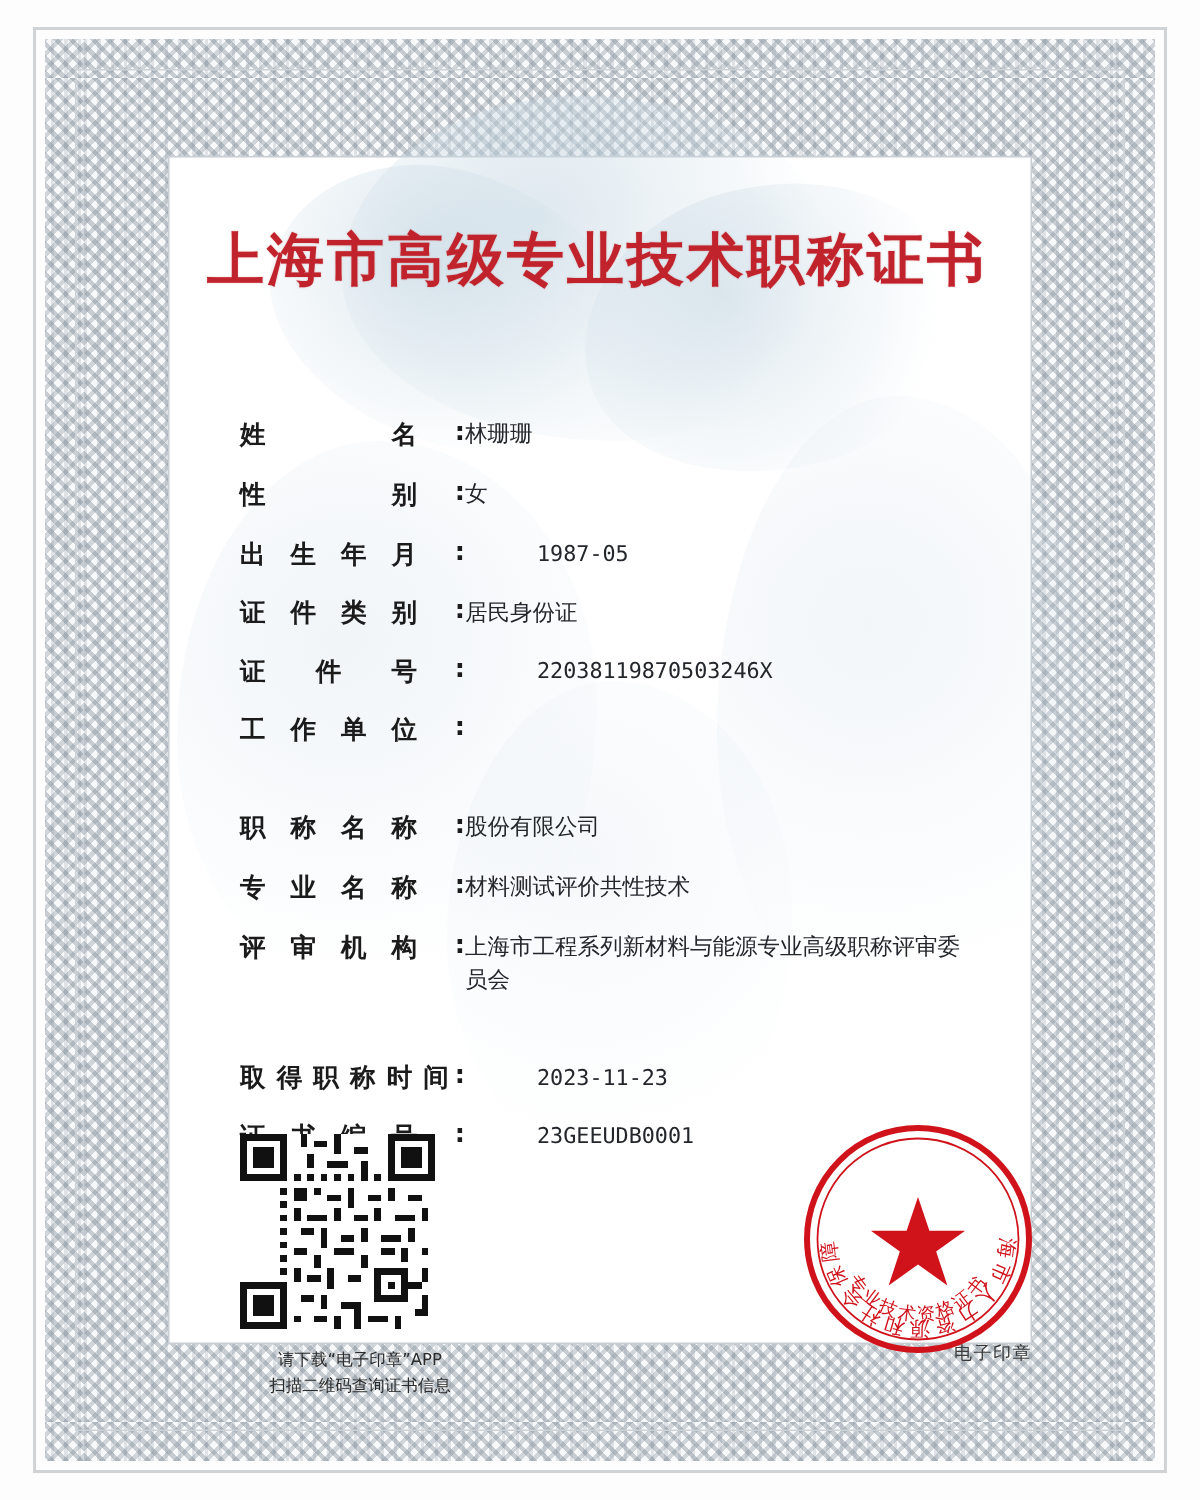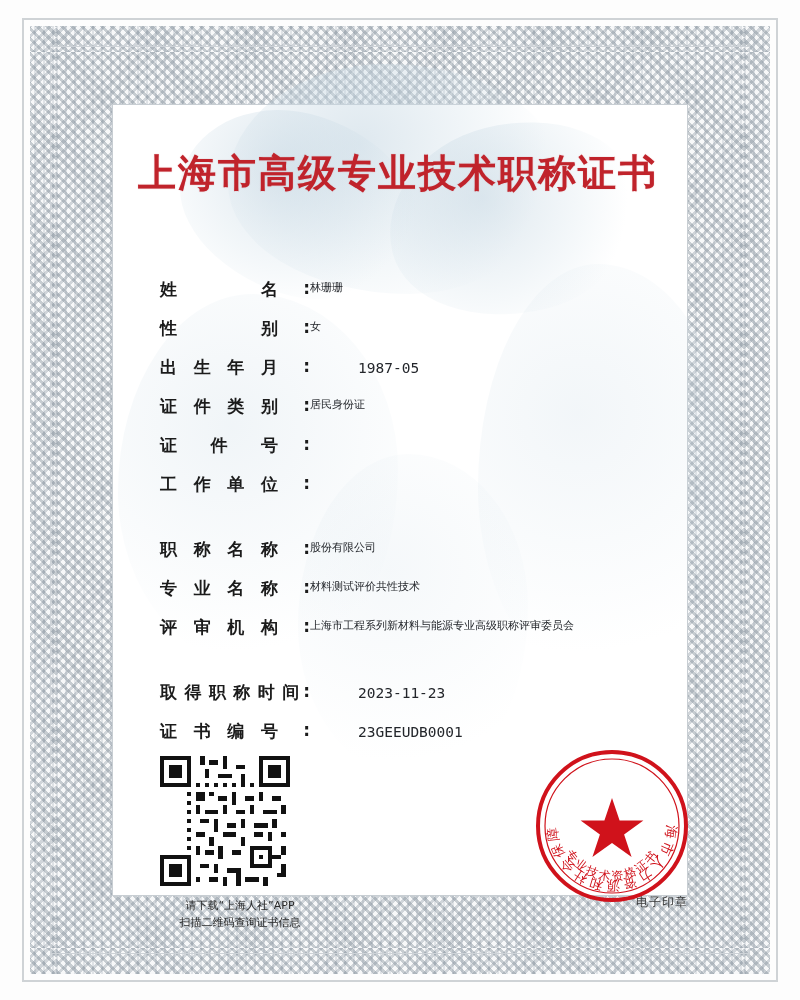--- a/index.html
+++ b/index.html
@@ -139,22 +139,22 @@
     justify-content: space-between;
   }
   .field-label .colon { margin-left: 4px; }
   .label-spread {
     display: inline-flex;
     width: 118px;
     justify-content: space-between;
   }
   .field-value {
     color: #23262b;
-    font-family: Liberation Serif, serif;
-    font-size: 11px;
+    font-family: Liberation Mono, monospace;
+    font-size: 15px;
     line-height: 1.45;
     padding-top: 2px;
   }
   .field-value.mono {
     font-family: "DejaVu Sans Mono", monospace;
     font-size: 14.5px;
     margin-left: 48px;
   }
 
   .group-gap { height: 26px; }
@@ -277,20 +277,21 @@
 
       <div class="field-row">
         <div class="field-label">
           <span class="label-spread">
               <span>证</span>
               <span>件</span>
               <span>号</span>
             </span>
             <span class="colon">:</span>
         </div>
+        <div class="field-value mono">22038119870503246X</div>
       </div>
 
       <div class="field-row">
         <div class="field-label">
           <span class="label-spread">
               <span>工</span>
               <span>作</span>
               <span>单</span>
               <span>位</span>
             </span>
@@ -463,21 +464,21 @@
             <rect x="17" y="26" width="1" height="3"></rect>
           <rect x="19" y="27" width="3" height="1"></rect>
             <rect x="23" y="27" width="1" height="2"></rect>
           <rect x="26" y="26" width="2" height="1"></rect>
             <rect x="27" y="24" width="1" height="2"></rect>
           <rect x="20" y="27" width="1" height="1"></rect>
             <rect x="25" y="22" width="2" height="1"></rect>
         </g>
       </svg>
       <div class="qr-caption">
-        <div>请下载“上海人社”APP</div>
+        <div>请下载“电子印章”APP</div>
         <div>扫描二维码查询证书信息</div>
       </div>
     </div>
 
     <svg class="seal" viewBox="0 0 160 160">
       <circle cx="80" cy="80" r="74" fill="none" stroke="#d0121b" stroke-width="4"></circle>
       <circle cx="80" cy="80" r="67" fill="none" stroke="#d0121b" stroke-width="1.2"></circle>
       <polygon fill="#d0121b" points="80,52 87.6,74.5 111.4,74.5 92.1,88.4 99.6,111 80,97 60.4,111 67.9,88.4 48.6,74.5 72.4,74.5"></polygon>
       <defs>
         <path id="sealTop" d="M 80,80 m -55,0 a 55,55 0 1,1 110,0" transform="rotate(180 80 80)" fill="none"></path>

